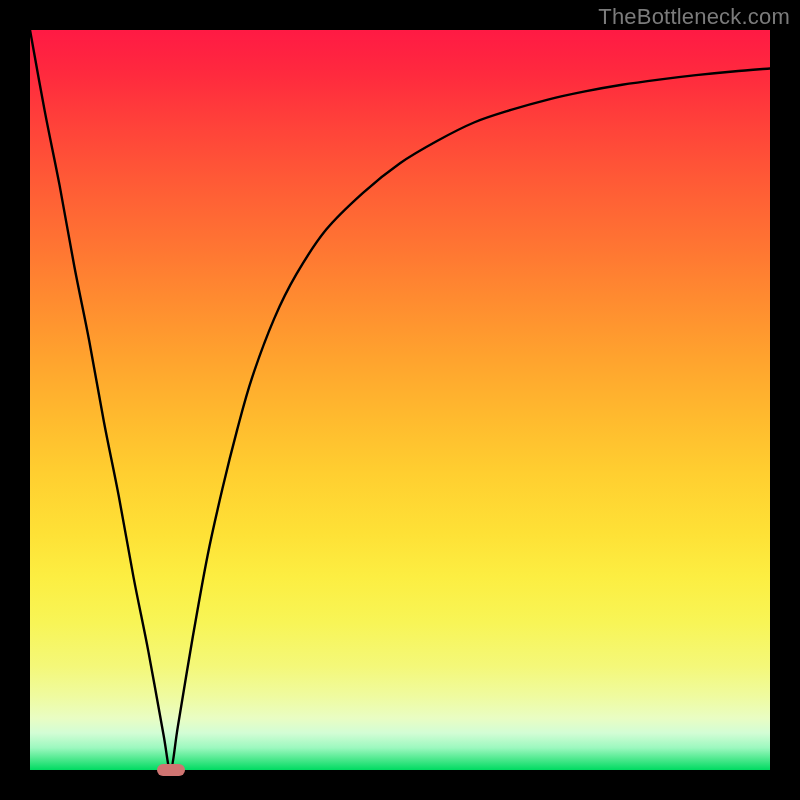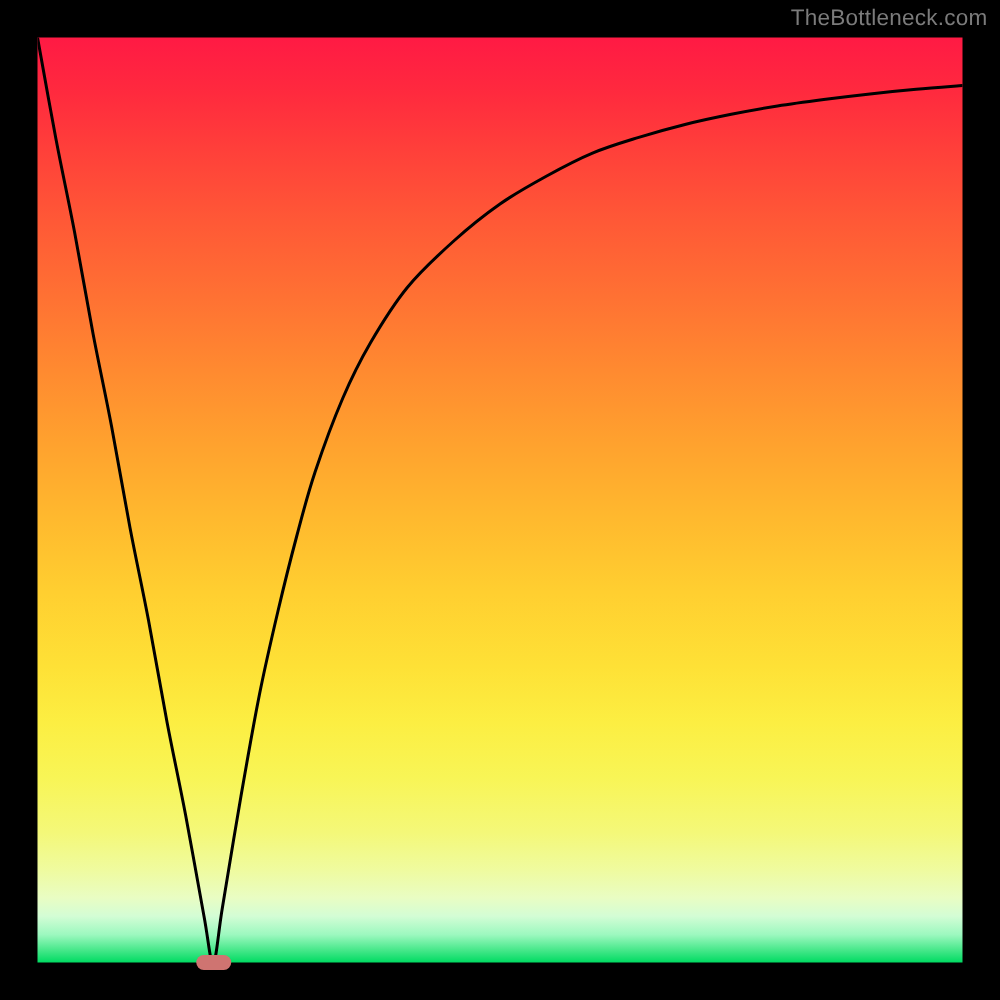--- a/index.html
+++ b/index.html
@@ -66,21 +66,21 @@
     height: 12px;
     border-radius: 6px;
     background: #cf7471;
     transform: translate(-50%, -50%);
   }
   .watermark {
     position: absolute;
     top: 4px;
     right: 10px;
     color: #7b7b7b;
-    font-size: 18px;
+    font-size: 22px;
     letter-spacing: 0.2px;
   }
 </style>
 </head>
 <body>
 
 <div class="frame">
 
   <div class="watermark">TheBottleneck.com</div>
 

